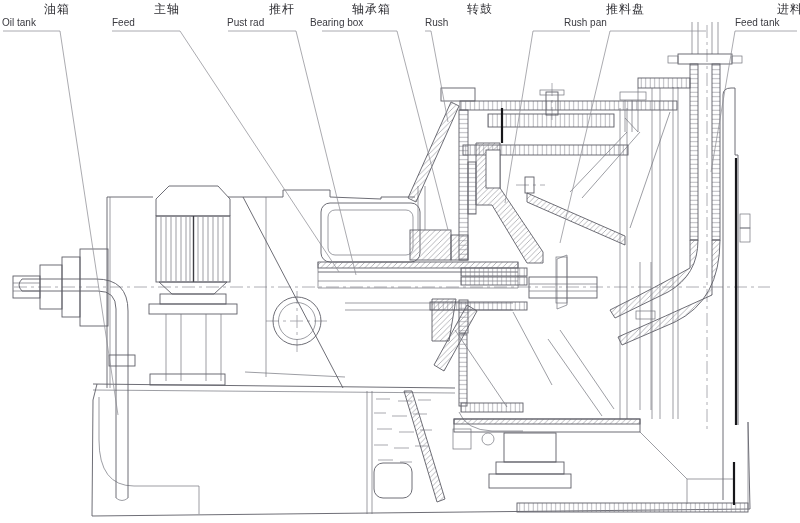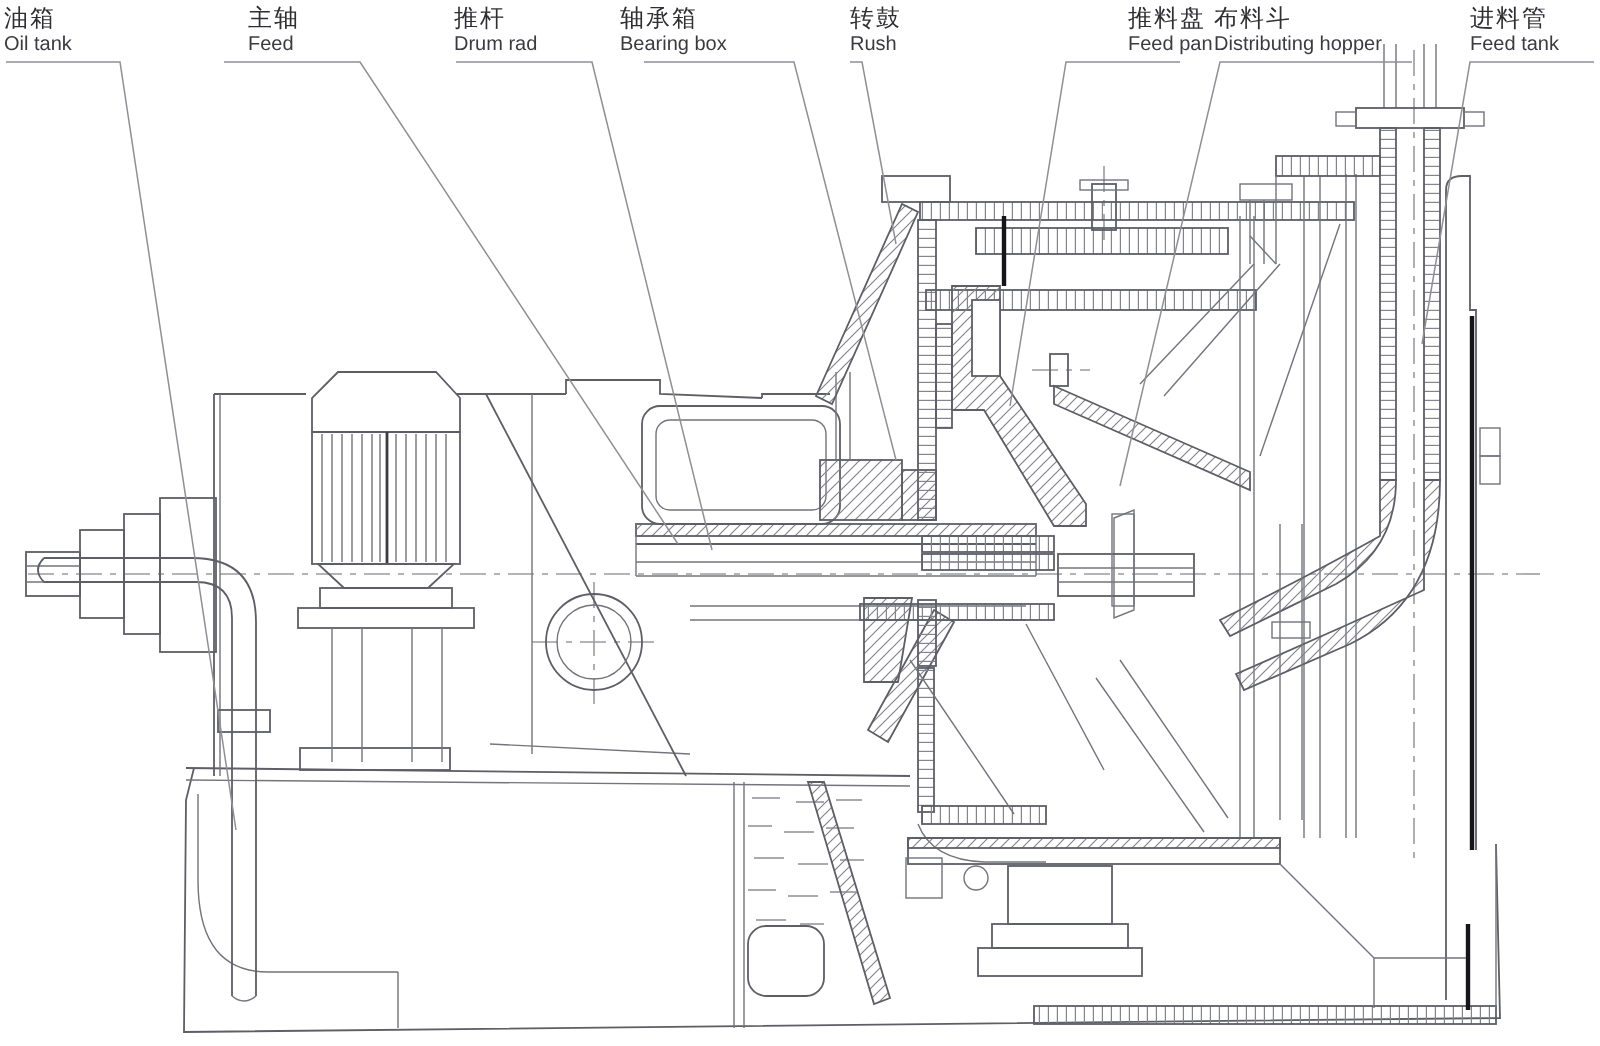--- a/index.html
+++ b/index.html
@@ -1,20 +1,20 @@
 <!DOCTYPE html>
 <html><head>
 <meta charset="utf-8">
 <style>
   html,body{margin:0;padding:0;background:#fff;}
   #stage{position:relative;width:800px;height:523px;background:#fff;overflow:hidden;
          font-family:"Liberation Sans", sans-serif;}
   #drawing{position:absolute;left:0;top:0;}
   .label{position:absolute;top:3px;line-height:13px;white-space:nowrap;}
-  .label .cn{display:block;font-size:12px;color:#2e2e33;letter-spacing:1px;}
+  .label .cn{display:block;font-size:12px;color:#2e2e33;letter-spacing:1px;margin-left:42px;}
   .label .en{display:block;font-size:10px;color:#3a3a40;}
   
   svg .s{stroke:#5d5e66;fill:none;stroke-width:0.9;}
   svg .s2{stroke:#73747c;fill:none;stroke-width:0.7;}
   svg .ld{stroke:#8f8f96;fill:none;stroke-width:0.75;}
   svg .cl{stroke:#9a9aa1;fill:none;stroke-width:0.8;stroke-dasharray:13 4 3 4;}
   svg .bold{stroke:#16161a;fill:none;stroke-width:2.2;}
   svg .hd{fill:url(#pdiag);stroke:#5d5e66;stroke-width:0.9;}
   svg .hv{fill:url(#pvt);stroke:#5d5e66;stroke-width:0.9;}
   svg .hh{fill:url(#pht);stroke:#5d5e66;stroke-width:0.9;}
@@ -273,42 +273,38 @@
       <path class="ld" d="M590,31 L533,31 L505,203"></path>
       <path class="ld" d="M706,31 L610,31 L560,243"></path>
       <path class="ld" d="M797,31 L735,31 L711,172"></path>
     </g>
   </svg>
 
   <div class="label" style="left:2px">
     <span class="cn">油箱</span>
     <span class="en">Oil tank</span>
   </div>
-  <div class="label" style="left:124px">
+  <div class="label" style="left:112px">
     <span class="cn">主轴</span>
     <span class="en">Feed</span>
   </div>
   <div class="label" style="left:227px">
     <span class="cn">推杆</span>
-    <span class="en">Drum rad</span>
+    <span class="en">Pust rad</span>
   </div>
   <div class="label" style="left:310px">
     <span class="cn">轴承箱</span>
     <span class="en">Bearing box</span>
   </div>
   <div class="label" style="left:425px">
     <span class="cn">转鼓</span>
     <span class="en">Rush</span>
   </div>
   <div class="label" style="left:564px">
     <span class="cn">推料盘</span>
-    <span class="en">Feed pan</span>
-  </div>
-  <div class="label" style="left:607px">
-    <span class="cn">布料斗</span>
-    <span class="en">Distributing hopper</span>
+    <span class="en">Rush pan</span>
   </div>
   <div class="label" style="left:735px">
     <span class="cn">进料管</span>
     <span class="en">Feed tank</span>
   </div>
 
 </div>
 
 </body></html>

